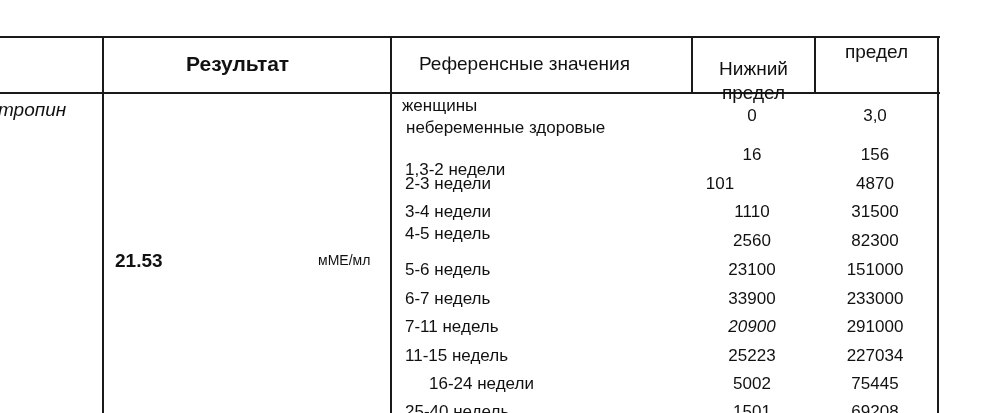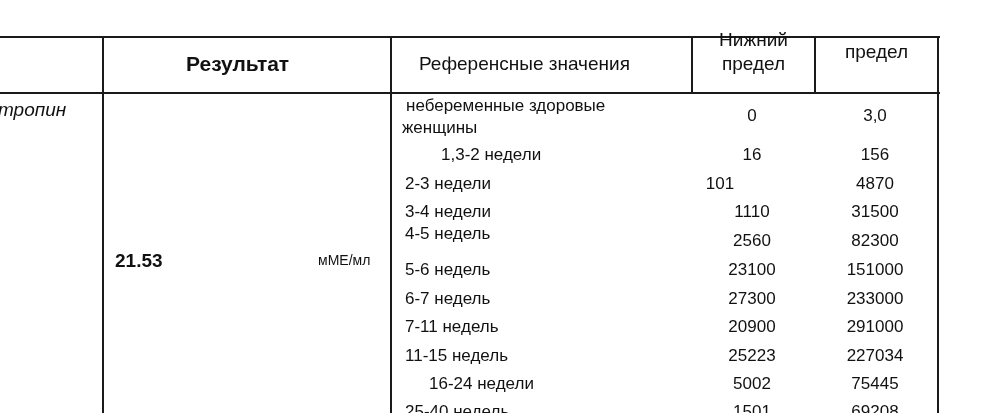--- a/index.html
+++ b/index.html
@@ -22,44 +22,44 @@
   <div class="hl" style="left:0;top:92px;width:940px;"></div>
 
   <div class="vl" style="left:102px;top:36px;height:377px;"></div>
   <div class="vl" style="left:390px;top:36px;height:377px;"></div>
   <div class="vl" style="left:691px;top:36px;height:58px;"></div>
   <div class="vl" style="left:814px;top:36px;height:58px;"></div>
   <div class="vl" style="left:937px;top:36px;height:377px;"></div>
 
   <div class="txt hdr-bold" style="left:186px;top:52px;">Результат</div>
   <div class="txt" style="left:419px;top:53px;font-size:19px;">Референсные значения</div>
-  <div class="txt hdr" style="left:693px;top:28px;width:121px;">
+  <div class="txt hdr" style="left:693px;top:57px;width:121px;">
     <div>Нижний</div>
     <div>предел</div>
   </div>
   <div class="txt hdr" style="left:816px;top:40px;width:121px;">
     <div>предел</div>
   </div>
 
   <div class="txt" style="left:-2px;top:99px;font-size:19px;font-style:italic;">тропин</div>
 
   <div class="txt" style="left:115px;top:250px;font-size:19px;font-weight:bold;">21.53</div>
   <div class="txt" style="left:318px;top:252px;font-size:14px;">мМЕ/мл</div>
 
   <div>
     <div class="txt row-label" style="left:404px;top:95px;line-height:22px;">
+      <div style="margin-left:-2px;">женщины</div>
       <div style="padding-left:2px;">небеременные здоровые</div>
-      <div style="margin-left:-2px;">женщины</div>
     </div>
     <div class="txt num" style="left:692px;top:106px;">0</div>
     <div class="txt num" style="left:815px;top:106px;">3,0</div>
   </div>
 
   <div>
-    <div class="txt row-label" style="left:405px;top:145px;margin-left:36px;">1,3-2 недели</div>
+    <div class="txt row-label" style="left:405px;top:160px;">1,3-2 недели</div>
     <div class="txt num" style="left:692px;top:145px;">16</div>
     <div class="txt num" style="left:815px;top:145px;">156</div>
   </div>
 
   <div>
     <div class="txt row-label" style="left:405px;top:174px;">2-3 недели</div>
     <div class="txt num" style="left:660px;top:174px;">101</div>
     <div class="txt num" style="left:815px;top:174px;">4870</div>
   </div>
 
@@ -76,27 +76,27 @@
   </div>
 
   <div>
     <div class="txt row-label" style="left:405px;top:260px;">5-6 недель</div>
     <div class="txt num" style="left:692px;top:260px;">23100</div>
     <div class="txt num" style="left:815px;top:260px;">151000</div>
   </div>
 
   <div>
     <div class="txt row-label" style="left:405px;top:289px;">6-7 недель</div>
-    <div class="txt num" style="left:692px;top:289px;">27300</div>
+    <div class="txt num" style="left:692px;top:289px;">33900</div>
     <div class="txt num" style="left:815px;top:289px;">233000</div>
   </div>
 
   <div>
     <div class="txt row-label" style="left:405px;top:317px;">7-11 недель</div>
-    <div class="txt num" style="left:692px;top:317px;">20900</div>
+    <div class="txt num" style="left:692px;top:317px;font-style:italic;">20900</div>
     <div class="txt num" style="left:815px;top:317px;">291000</div>
   </div>
 
   <div>
     <div class="txt row-label" style="left:405px;top:346px;">11-15 недель</div>
     <div class="txt num" style="left:692px;top:346px;">25223</div>
     <div class="txt num" style="left:815px;top:346px;">227034</div>
   </div>
 
   <div>

